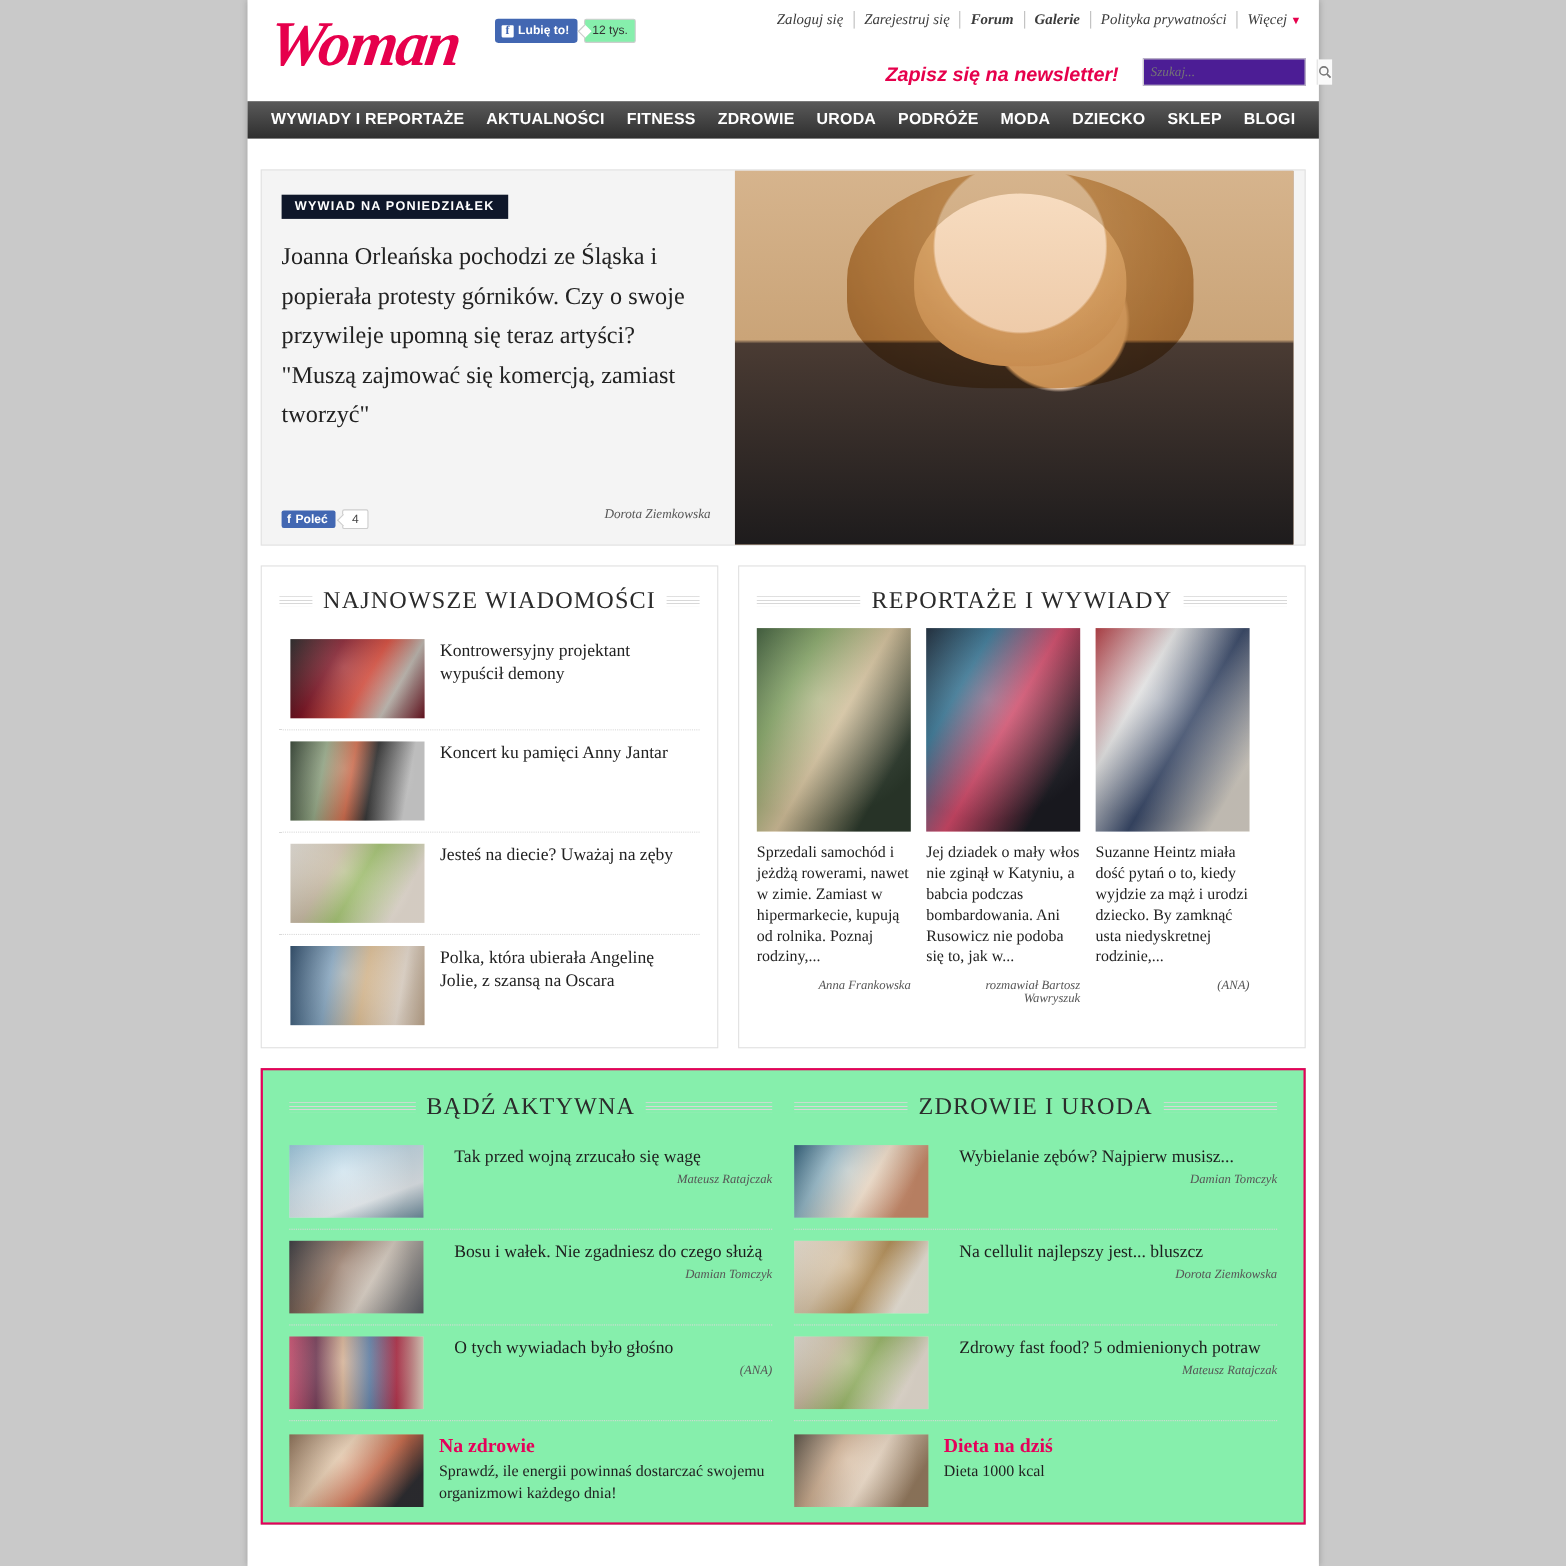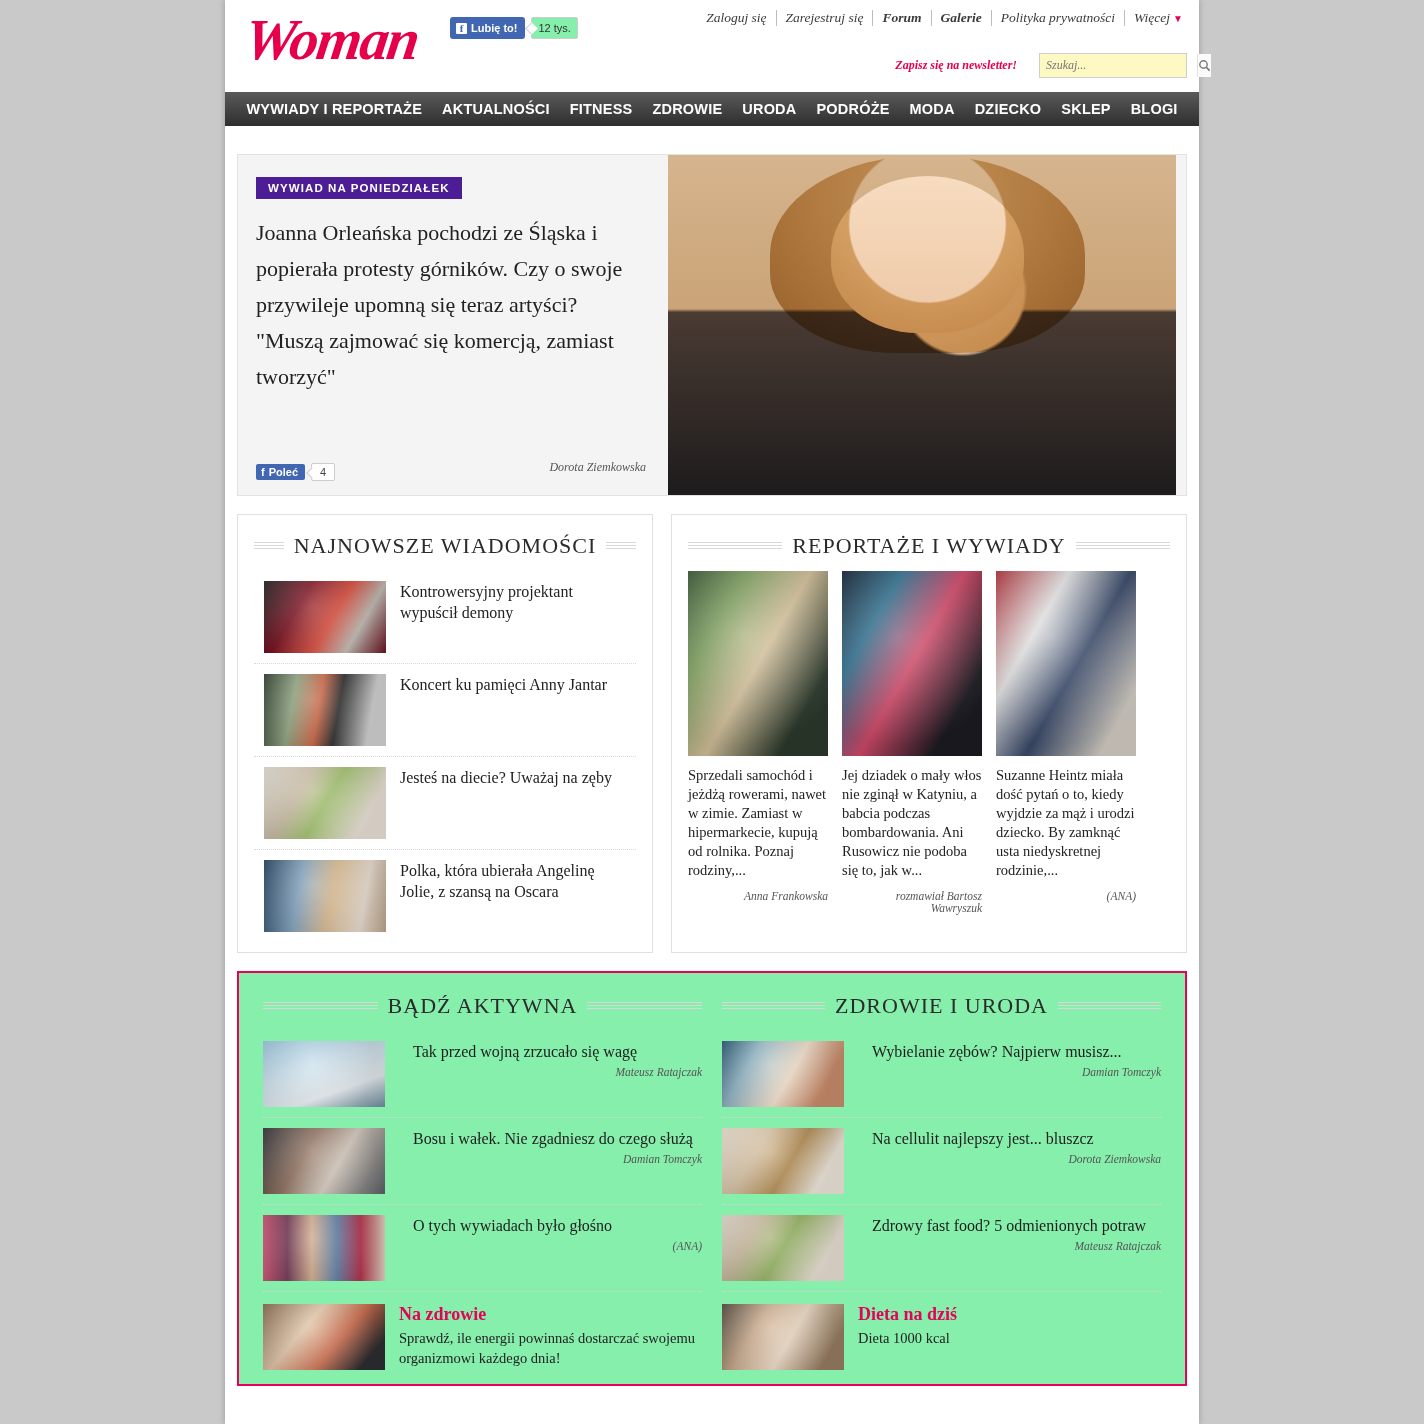--- a/index.html
+++ b/index.html
@@ -57,26 +57,26 @@
   .toplinks a {
     color:#3b3b3b; text-decoration:none; font-style:italic; padding:0 9px;
     border-right:1px solid #bdbdbd;
   }
   .toplinks a:last-child { border-right:none; padding-right:4px; }
   .toplinks a.bold { font-weight:bold; font-style:italic; }
   .toplinks .caret { color:#e6004c; font-size:10px; margin-left:3px; }
 
   .newsletter {
     position:absolute; right:182px; top:58px;
-    font-family:Liberation Serif, serif; font-style:italic; font-weight:bold;
-    color:#e6004c; font-size:12px;
+    font-family:Liberation Sans, sans-serif; font-style:italic; font-weight:bold;
+    color:#e6004c; font-size:18px;
   }
   .searchbox {
     position:absolute; right:12px; top:53px; width:148px; height:25px;
-    border:1px solid #cfcfcf; background:#fef9c3; display:flex; align-items:center;
+    border:1px solid #cfcfcf; background:#4c1d95; display:flex; align-items:center;
   }
   .searchbox input {
     border:0; outline:0; flex:1; height:23px; padding:0 6px;
     font-family:"Liberation Serif", serif; font-style:italic;
     font-size:12px; color:#8a8a8a; background:transparent;
   }
   .searchbox .sbtn {
     width:26px; height:23px; border-left:1px solid #e2e2e2; background:#fafafa;
     display:flex; align-items:center; justify-content:center; cursor:pointer;
   }
@@ -94,21 +94,21 @@
 
   
   .content { padding:28px 12px 0 12px; }
 
   .hero {
     display:flex; background:#f4f4f4; border:1px solid #e2e2e2;
     padding:0; height:342px; overflow:hidden;
   }
   .hero .left { width:430px; padding:22px 22px 12px 18px; position:relative; }
   .badge {
-    display:inline-block; background:#4c1d95; color:#fff; font-size:11.5px;
+    display:inline-block; background:#0f172a; color:#fff; font-size:11.5px;
     letter-spacing:1.1px; padding:5px 12px; font-weight:bold;
   }
   .hero h1 {
     font-family:"Liberation Serif", serif; font-weight:normal;
     font-size:22px; line-height:36px; color:#222; margin:16px 0 0 0;
   }
   .hero .byline {
     position:absolute; right:22px; bottom:20px;
     font-family:"Liberation Serif", serif; font-style:italic;
     font-size:12px; color:#555;

